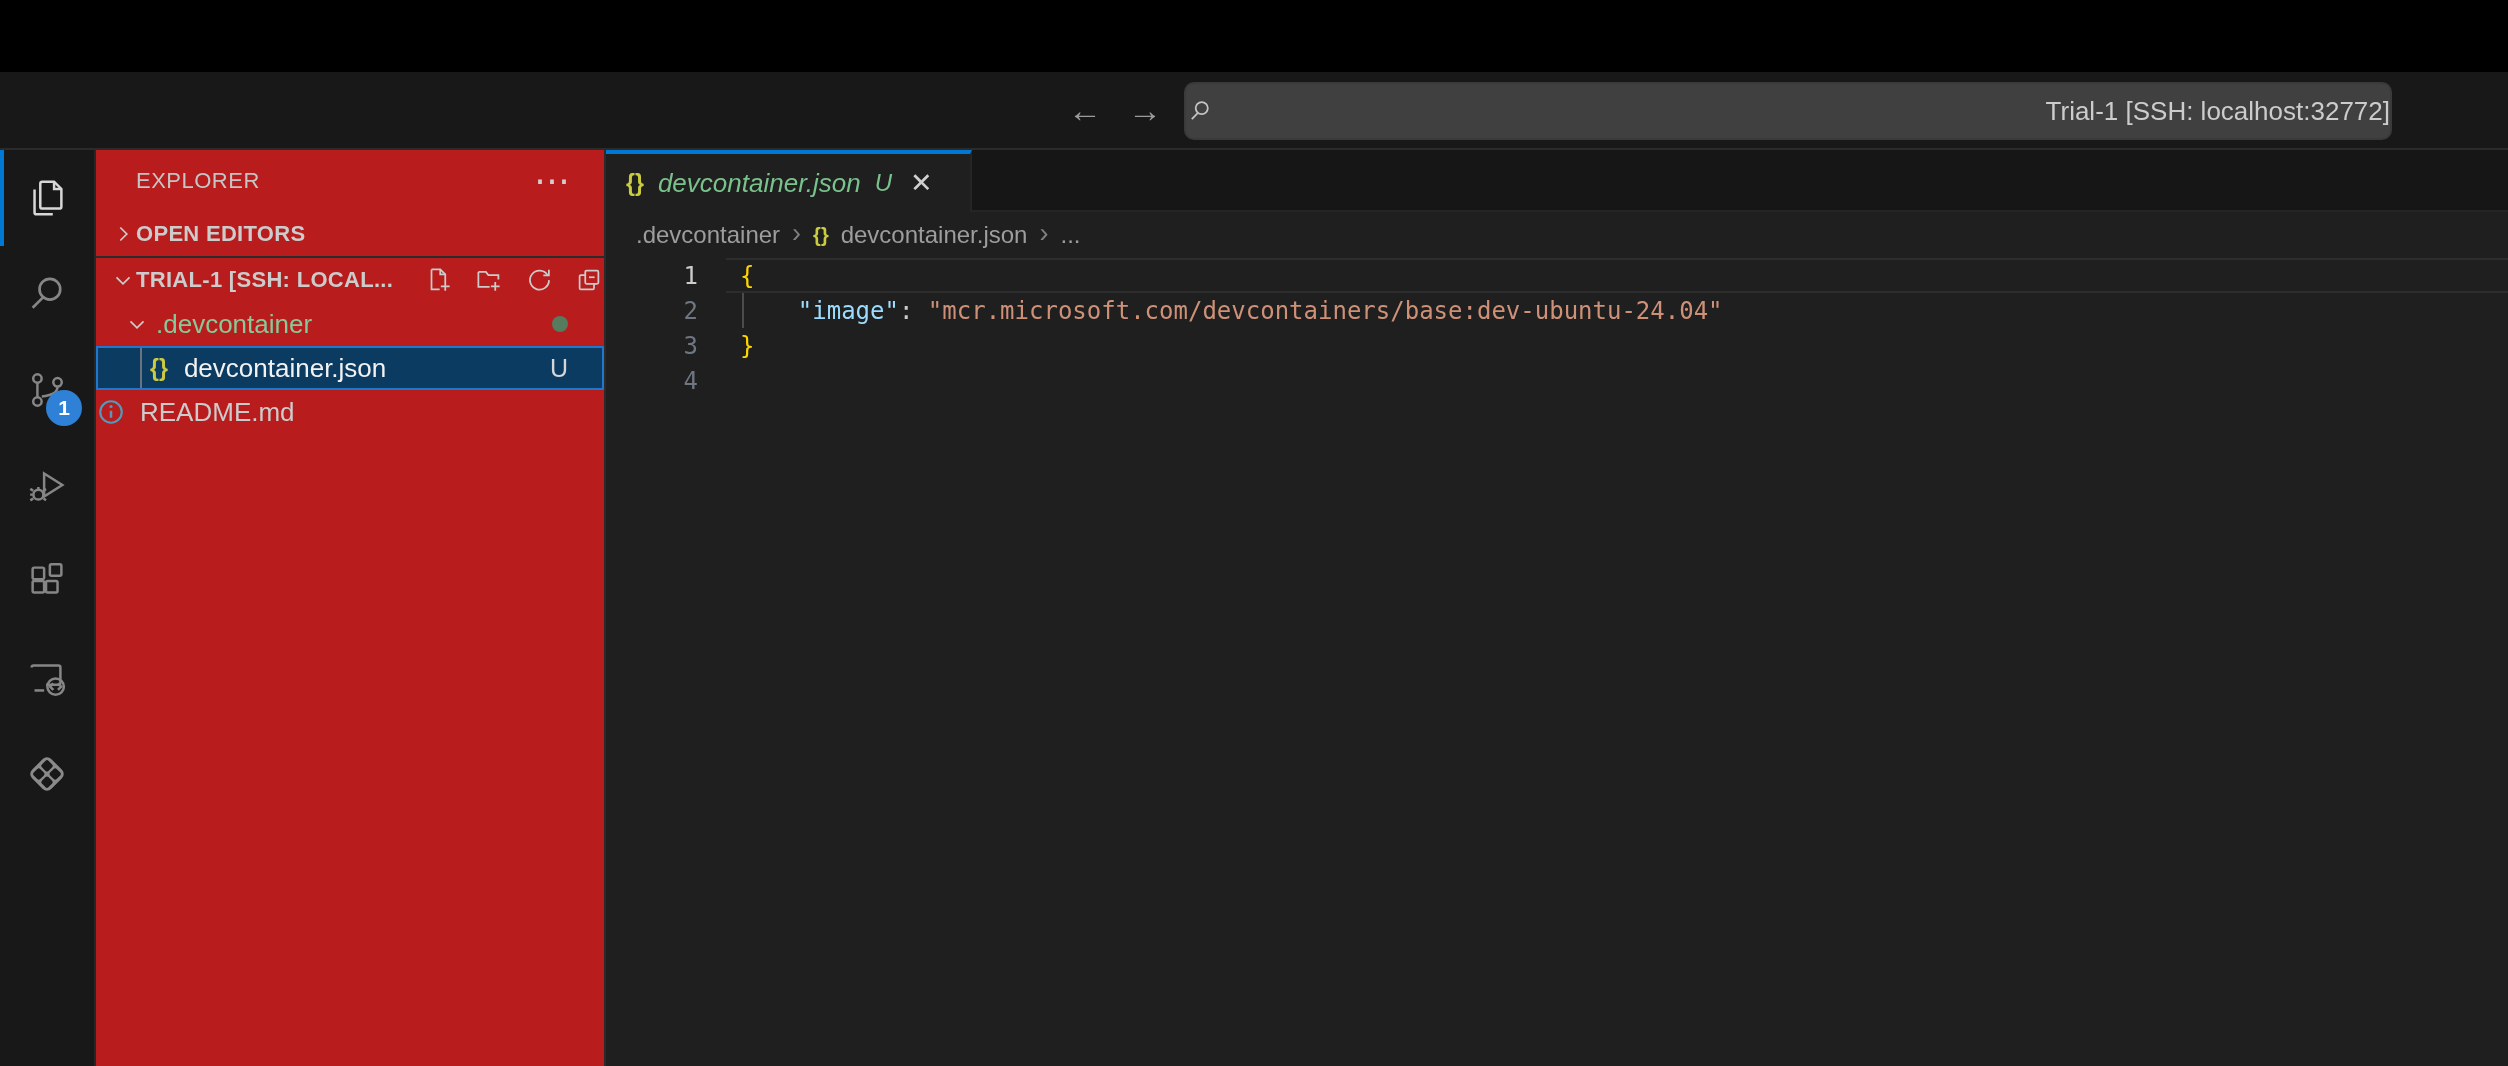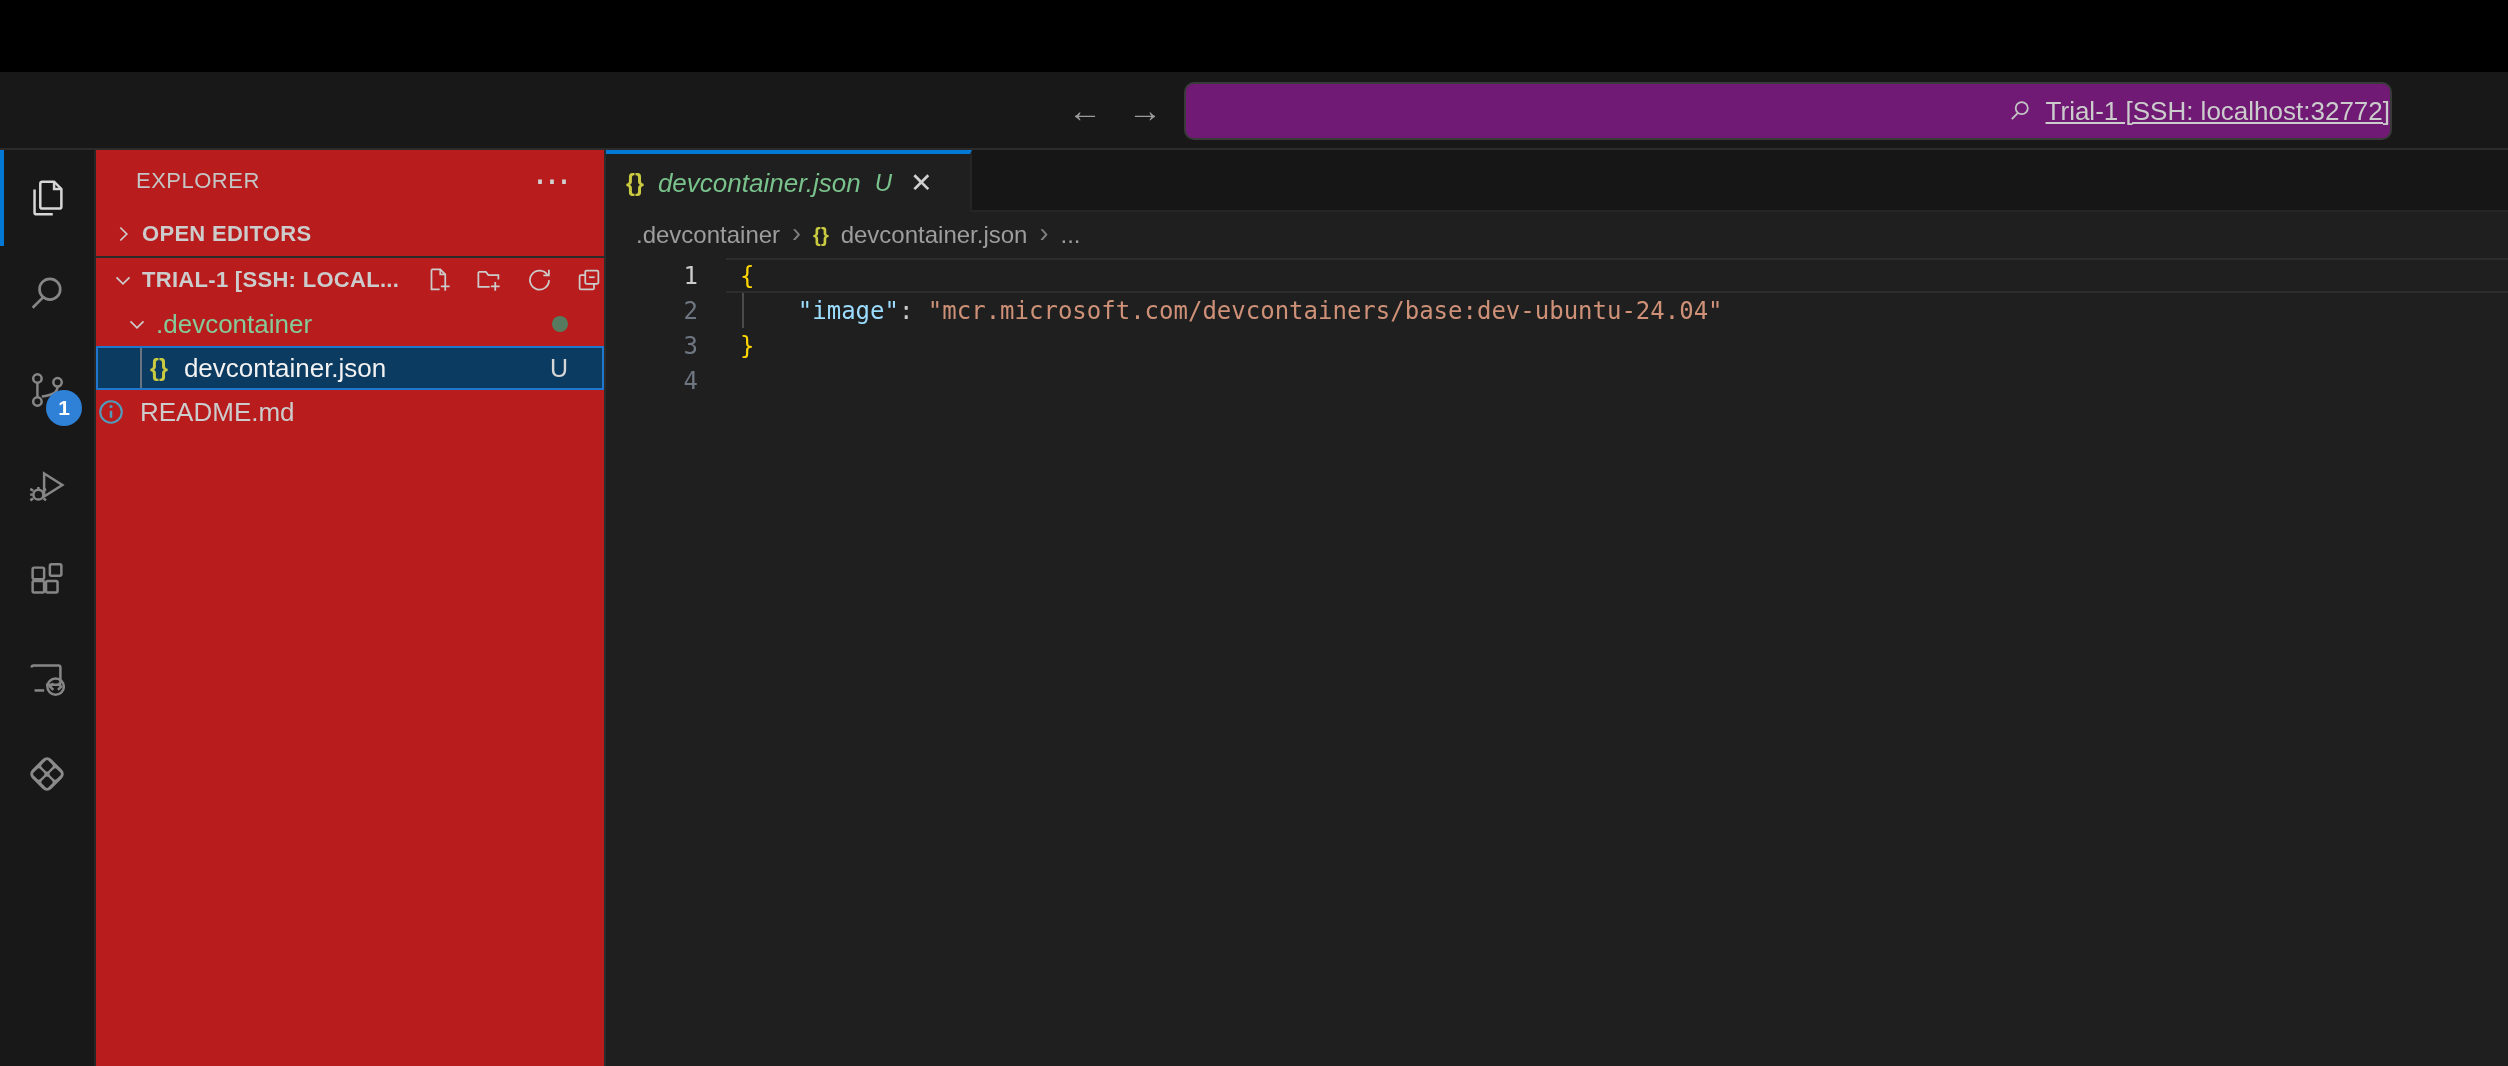--- a/index.html
+++ b/index.html
@@ -18,23 +18,23 @@
     height:78px; background:#181818; border-bottom:2px solid #2b2b2b;
     position:relative;
   }
   .nav-arrows {
     position:absolute; left:1068px; top:0; height:76px;
     display:flex; align-items:center; gap:26px;
   }
   .nav-arrow { font-size:34px; color:#9b9b9b; line-height:1; cursor:default; }
   .command-center {
     position:absolute; left:1184px; top:10px; width:1208px; height:58px;
-    background:#701a75; border:2px solid #3a3a3a; border-radius:10px;
-    display:flex; align-items:center; justify-content:flex-end; gap:12px;
-    color:#cccccc; font-size:26px;text-decoration:underline;
+    background:#404040; border:2px solid #3a3a3a; border-radius:10px;
+    display:flex; align-items:center; justify-content:space-between; gap:12px;
+    color:#cccccc; font-size:26px;
   }
   .command-center svg { flex:0 0 auto; }
 
   
   .main { display:flex; height:916px; }
 
   
   .activitybar {
     width:96px; background:#181818; border-right:2px solid #262626;
     display:flex; flex-direction:column;
@@ -60,21 +60,21 @@
     display:flex; flex-direction:column; overflow:hidden;
   }
   .sb-header {
     height:62px; display:flex; align-items:center;
     padding:0 34px 0 40px; flex:0 0 auto;
   }
   .sb-title { font-size:22px; color:#c5c5c5; letter-spacing:0.5px; flex:1; }
   .sb-more { font-size:36px; color:#cfcfcf; line-height:0.5; }
 
   .sb-section-row {
-    height:46px; display:flex; align-items:center; gap:6px;
+    height:46px; display:flex; align-items:center; 
     padding-left:14px; flex:0 0 auto;
   }
   .sb-section-row.open-editors { border-bottom:2px solid #2b2b2b; }
   .sb-section-label {
     font-size:22px; font-weight:700; color:#cccccc; letter-spacing:0.3px;
     white-space:nowrap; overflow:hidden;
   }
   .sb-section-row.workspace { height:44px; padding-right:0; }
   .sb-actions { margin-left:auto; display:flex; gap:20px; color:#cccccc; }
   .sb-actions svg { display:block; }

